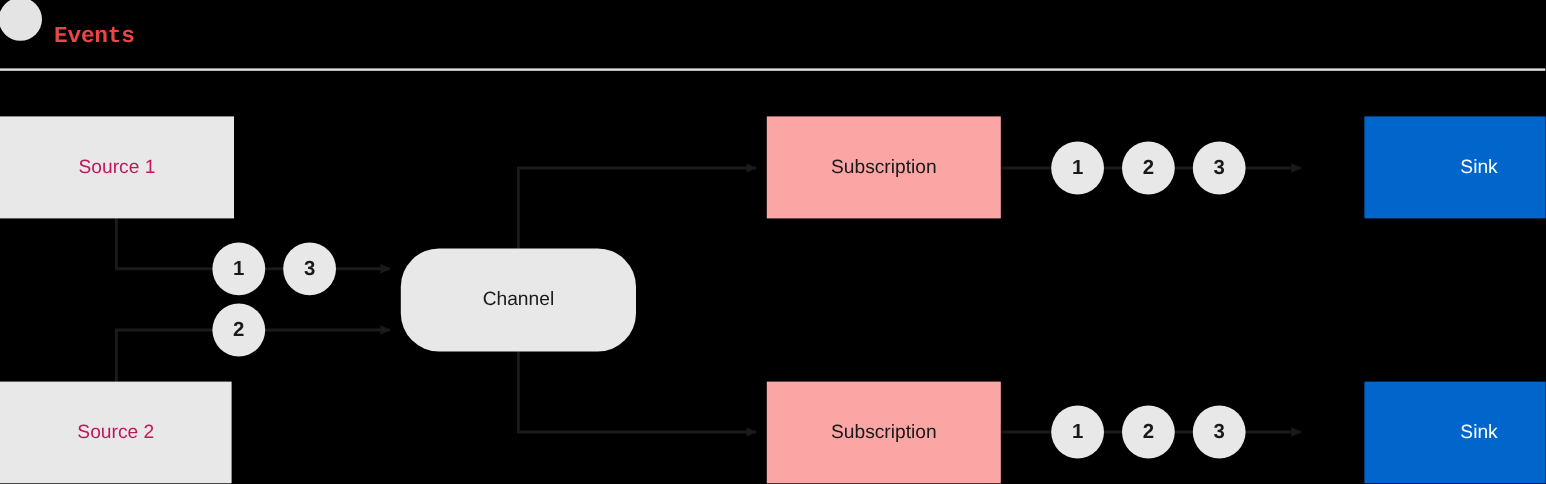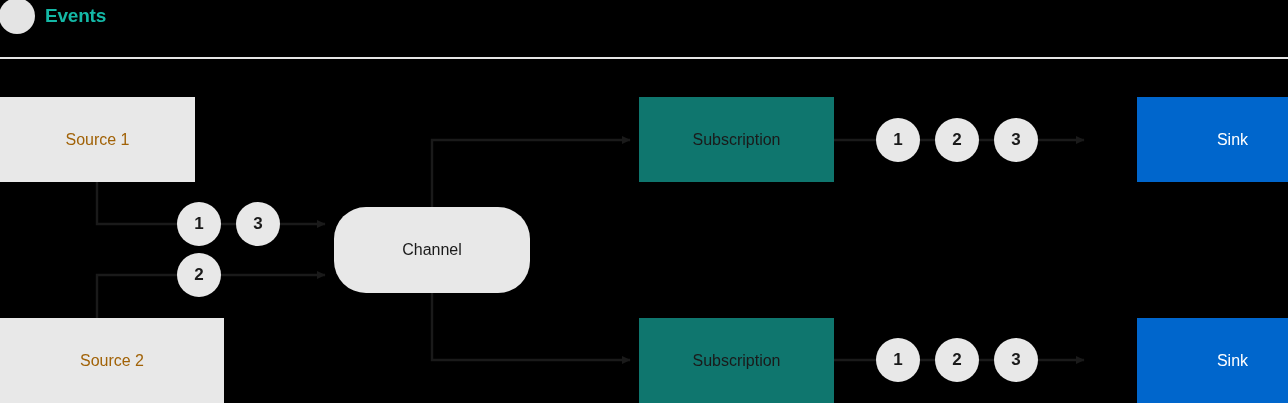--- a/index.html
+++ b/index.html
@@ -28,27 +28,28 @@
     left: -1px;
     top: -2px;
     width: 36px;
     height: 36px;
     border-radius: 50%;
     background: #E4E4E4;
   }
   .header-title {
     position: absolute;
     left: 45px;
-    top: 2px;
+    top: 16px;
     font-size: 19px;
     font-weight: bold;
-    color: #14b8a6;
+    color: #ef4444;
     letter-spacing: -0.2px;
     line-height: 28px;
     white-space: nowrap;
+    font-family: Liberation Mono, monospace;
   }
   .header-rule {
     position: absolute;
     left: 0;
     top: 57px;
     width: 1288px;
     height: 2px;
     background: #E4E4E4;
   }
 
@@ -58,28 +59,28 @@
     box-sizing: border-box;
     display: flex;
     align-items: center;
     justify-content: center;
     font-size: 16px;
     line-height: 20px;
     white-space: nowrap;
   }
   .node-source {
     background: #E8E8E8;
-    color: #a16207;
+    color: #be185d;
   }
   .node-channel {
     background: #E8E8E8;
     color: #1A1A1A;
   }
   .node-subscription {
-    background: #0f766e;
+    background: #fca5a5;
     color: #1A1A1A;
   }
   .node-sink {
     background: #0066CC;
     color: #FFFFFF;
     margin-left: 44px;
   }
 
   
   #wires {
@@ -128,21 +129,21 @@
       <path d="M432,293 L432,360 L630,360" marker-end="url(#ah)"></path>
       <path d="M834,140 L1084,140" marker-end="url(#ah)"></path>
       <path d="M834,360 L1084,360" marker-end="url(#ah)"></path>
     </g>
   </svg>
 
   <div class="node node-source" style="left:0px; top:97px; width:195px; height:85px;">
     <span>Source 1</span>
   </div>
 
-  <div class="node node-source" style="left:0px; top:318px; width:224px; height:85px;">
+  <div class="node node-source" style="left:0px; top:318px; width:193px; height:85px;">
     <span>Source 2</span>
   </div>
 
   <div class="node node-channel" style="left:334px; top:207px; width:196px; height:86px;border-radius:32px;">
     <span>Channel</span>
   </div>
 
   <div class="node node-subscription" style="left:639px; top:97px; width:195px; height:85px;">
     <span>Subscription</span>
   </div>

